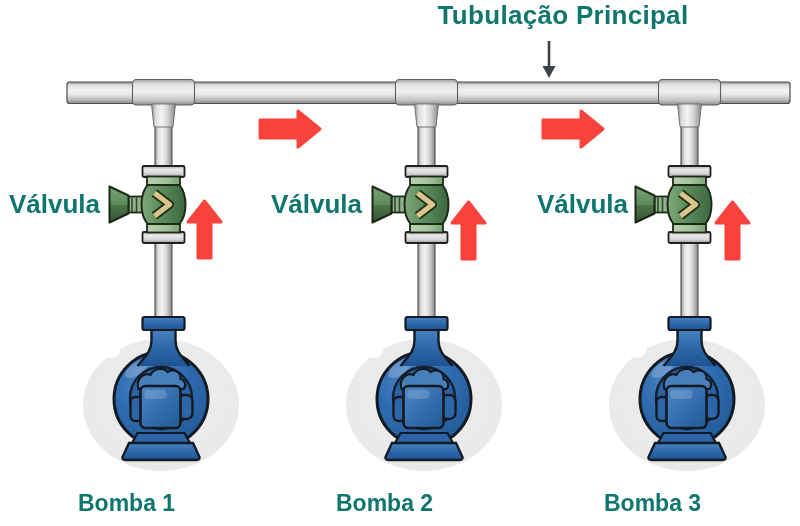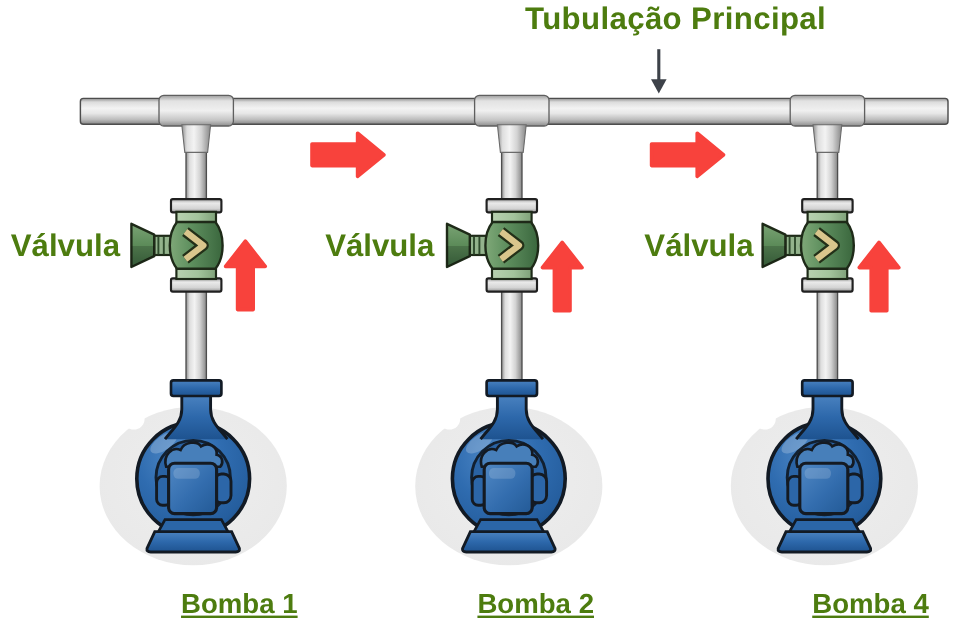--- a/index.html
+++ b/index.html
@@ -1,29 +1,29 @@
 <!DOCTYPE html>
 <html><head>
 <meta charset="utf-8">
 <style>
   html,body{margin:0;padding:0;background:#ffffff;}
   .canvas{
     position:relative;width:800px;height:526px;background:#ffffff;
     font-family:"Liberation Sans", sans-serif;overflow:hidden;
   }
   .diagram-svg{position:absolute;left:0;top:0;}
-  .label{position:absolute;color:#4d7c0f;line-height:1.1;white-space:nowrap;}
+  .label{position:absolute;color:#0f766e;line-height:1.1;white-space:nowrap;}
   .title{left:402px;top:1px;width:322px;text-align:center;font-size:26px;font-weight:600;letter-spacing:.3px;}
   .valve-label{top:190px;width:98px;text-align:right;font-size:26px;font-weight:600;}
   .valve-label.v1{left:2px;}
   .valve-label.v2{left:264px;}
   .valve-label.v3{left:530px;}
-  .pump-label{top:491px;width:170px;text-align:right;font-size:23px;font-weight:700;text-decoration:underline;}
+  .pump-label{top:491px;width:170px;text-align:left;font-size:23px;font-weight:700;}
   .pump-label.p1{left:78px;}
-  .pump-label.p2{left:325px;}
+  .pump-label.p2{left:336px;}
   .pump-label.p3{left:604px;}
 </style>
 </head>
 <body>
 
 <div class="canvas">
 
   <svg class="diagram-svg" width="800" height="526" viewBox="0 0 800 526">
     <defs>
       <linearGradient id="pipeH" x1="0" y1="0" x2="0" y2="1">
@@ -169,15 +169,15 @@
   </svg>
 
   <div class="label title">Tubulação Principal</div>
 
   <div class="label valve-label v1">Válvula</div>
   <div class="label valve-label v2">Válvula</div>
   <div class="label valve-label v3">Válvula</div>
 
   <div class="label pump-label p1">Bomba 1</div>
   <div class="label pump-label p2">Bomba 2</div>
-  <div class="label pump-label p3">Bomba 4</div>
+  <div class="label pump-label p3">Bomba 3</div>
 
 </div>
 
 </body></html>

